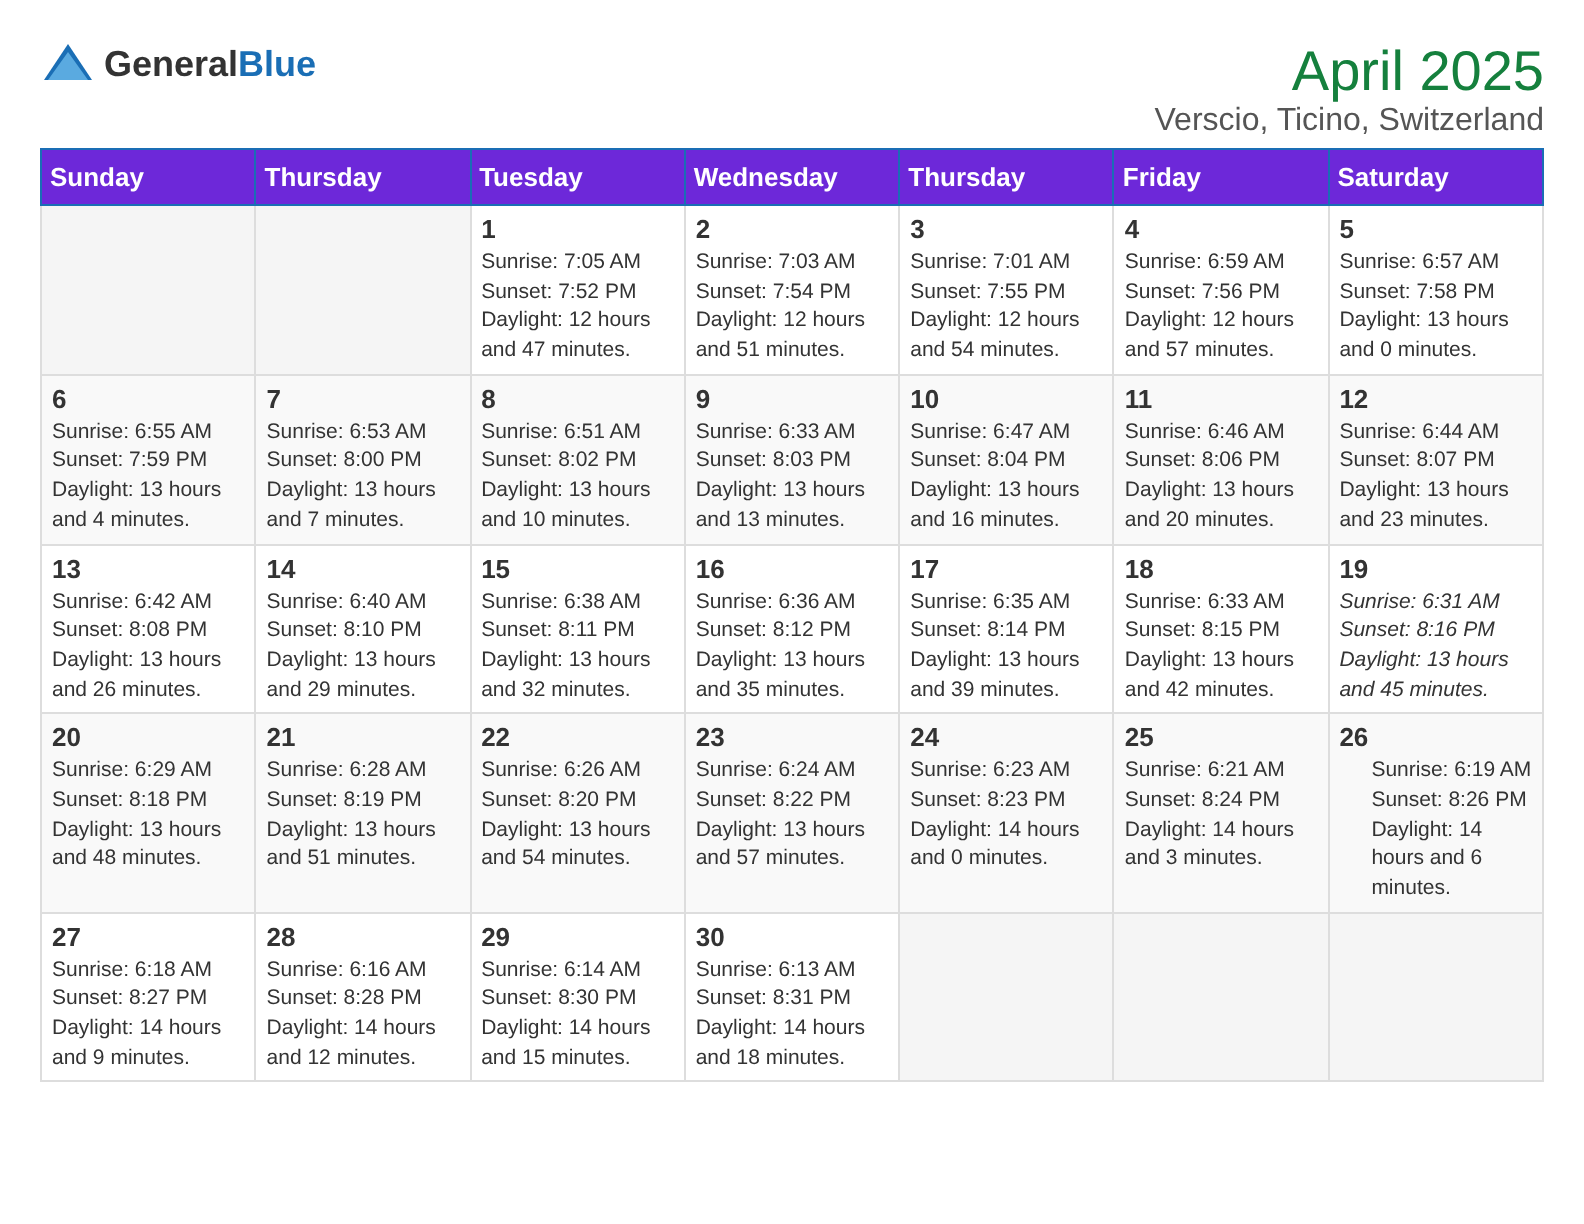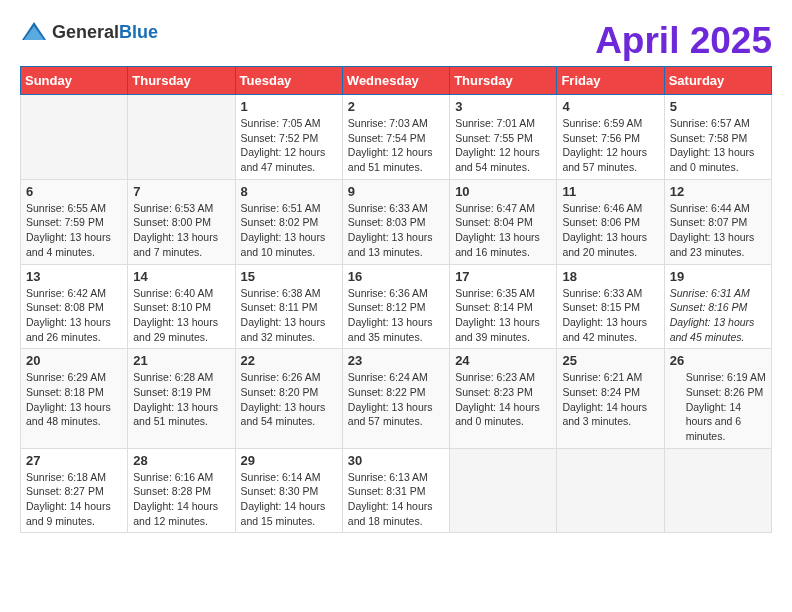--- a/index.html
+++ b/index.html
@@ -22,35 +22,35 @@
       gap: 4px;
     }
     .logo-icon {
       width: 28px;
       height: 24px;
     }
     .title-block {
       text-align: right;
     }
     .calendar-title {
-      font-size: 37px;
-      font-weight: bold;
-      color: #6d28d9;
+      font-size: 28px;
+      font-weight: normal;
+      color: #15803d;
     }
     .calendar-subtitle {
       font-size: 16px;
       color: #555;
     }
     .calendar-table {
       width: 100%;
       border-collapse: collapse;
       border: 1px solid #ccc;
     }
     .calendar-table th {
-      background-color: #ef4444;
+      background-color: #6d28d9;
       color: #fff;
       font-size: 13px;
       padding: 6px 4px;
       text-align: left;
       border: 1px solid #1a6eb5;
     }
     .calendar-table td {
       vertical-align: top;
       border: 1px solid #ddd;
       padding: 4px 5px;
@@ -86,20 +86,21 @@
     <svg class="logo-icon" viewBox="0 0 28 24" xmlns="http://www.w3.org/2000/svg">
       <polygon points="14,2 26,20 2,20" fill="#1a6eb5"></polygon>
       <polygon points="14,6 24,20 4,20" fill="#5aaae0"></polygon>
     </svg>
     <div>
       <span style="font-size:18px;font-weight:bold;color:#333;">General</span><span style="font-size:18px;font-weight:bold;color:#1a6eb5;">Blue</span>
     </div>
   </div>
   <div class="title-block">
     <div class="calendar-title">April 2025</div>
+    <div class="calendar-subtitle">Verscio, Ticino, Switzerland</div>
   </div>
 </div>
 
 <table class="calendar-table">
   <thead>
     <tr>
     <th>Sunday</th>
         <th>Thursday</th>
         <th>Tuesday</th>
         <th>Wednesday</th>

